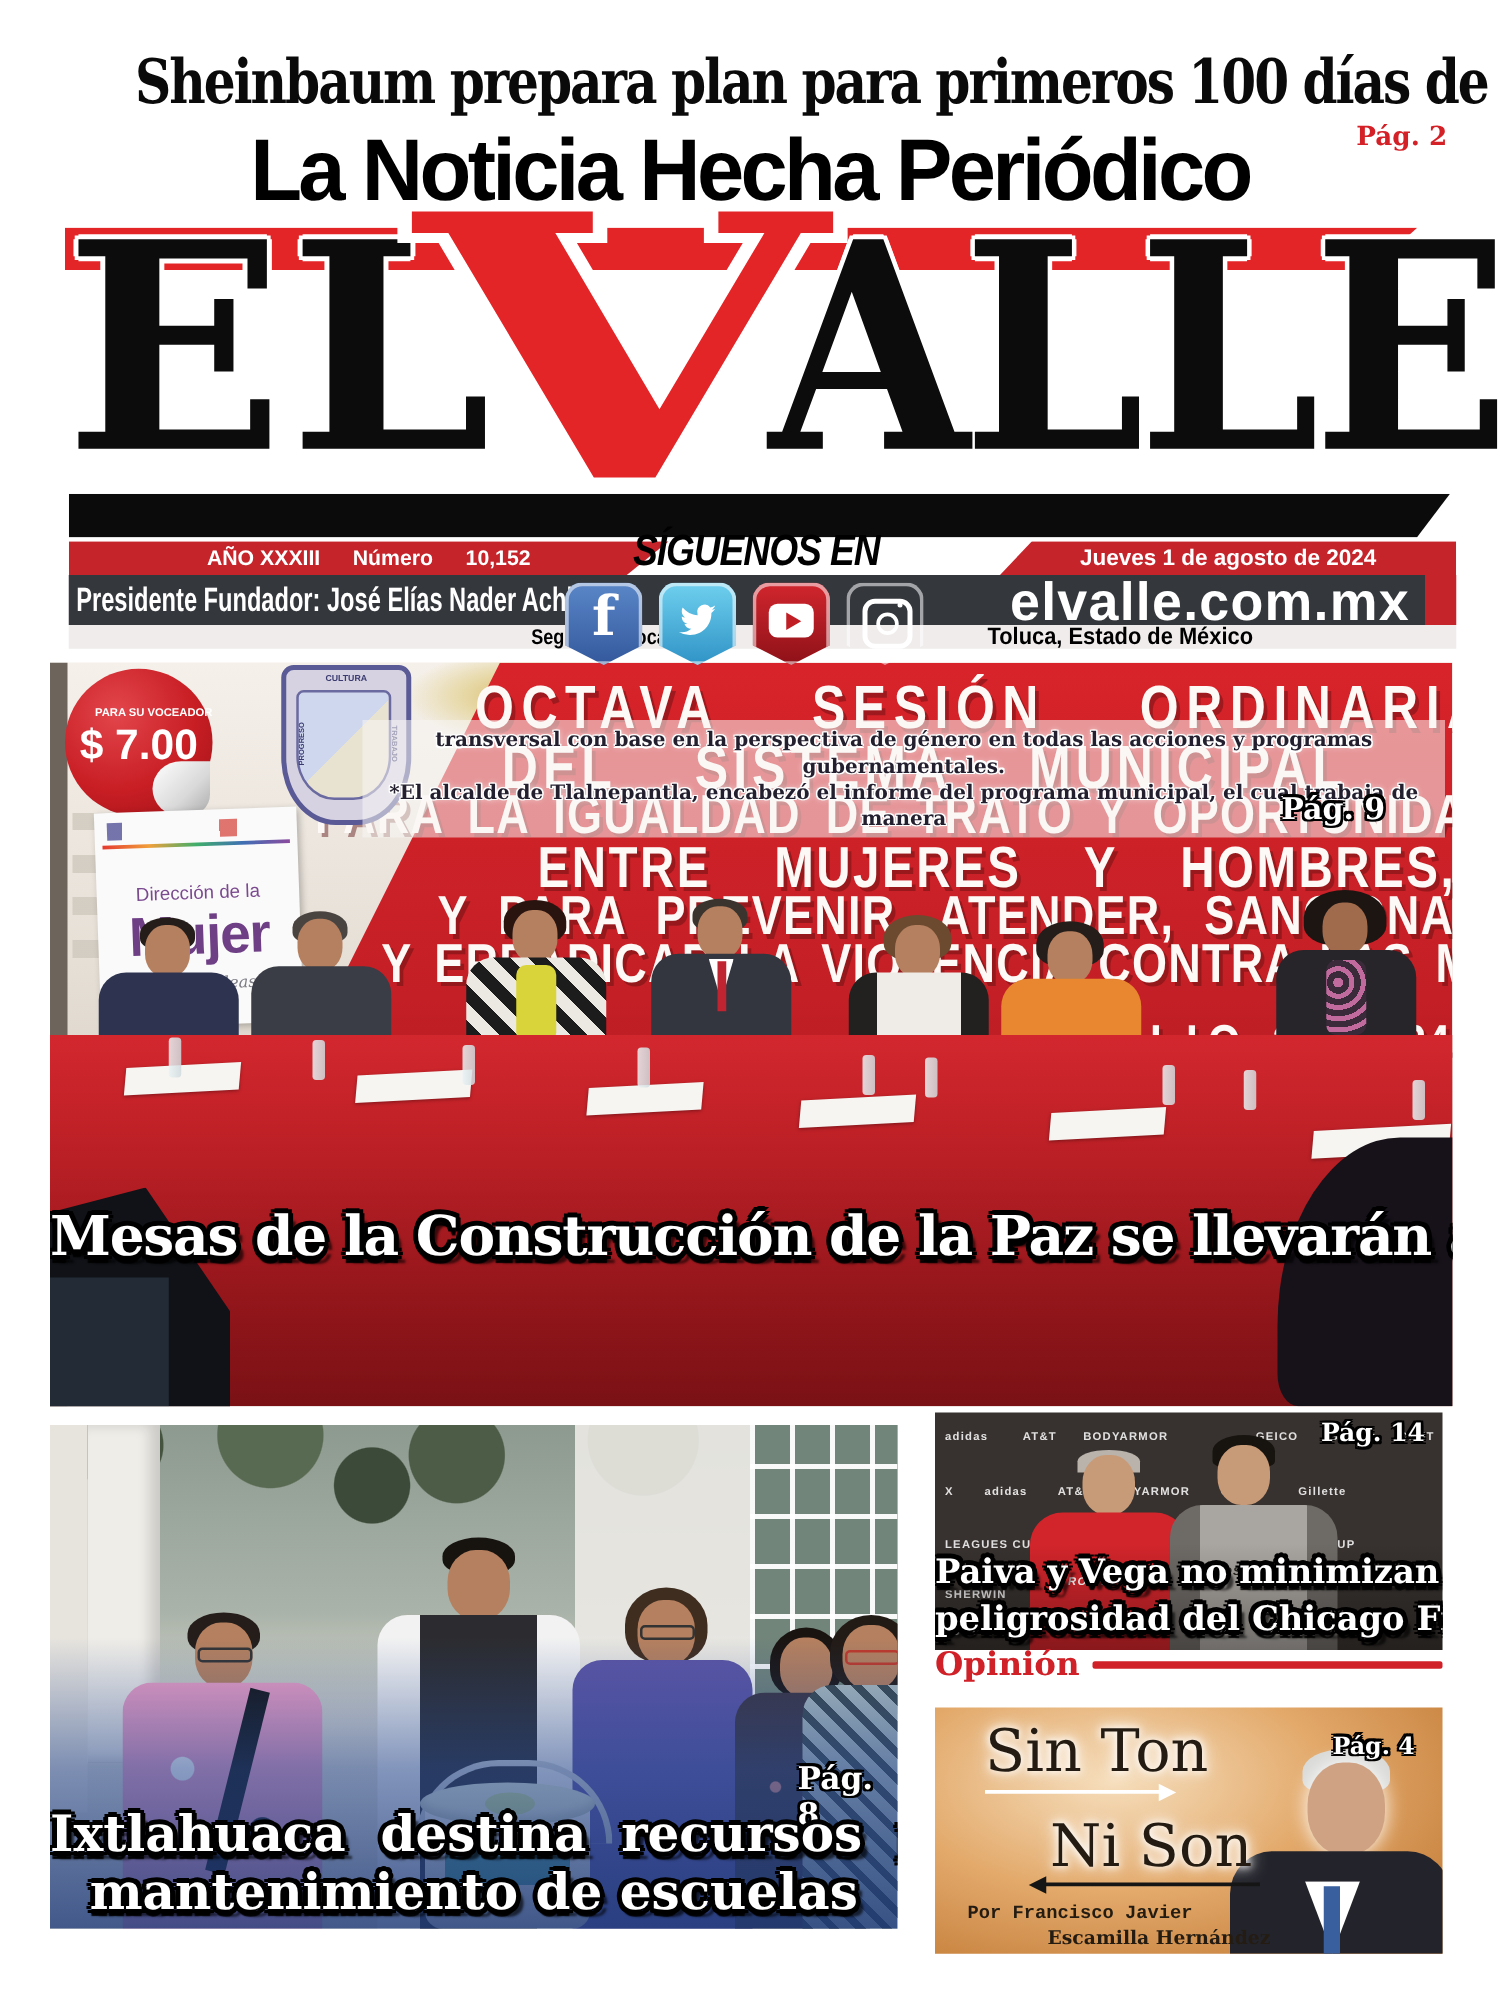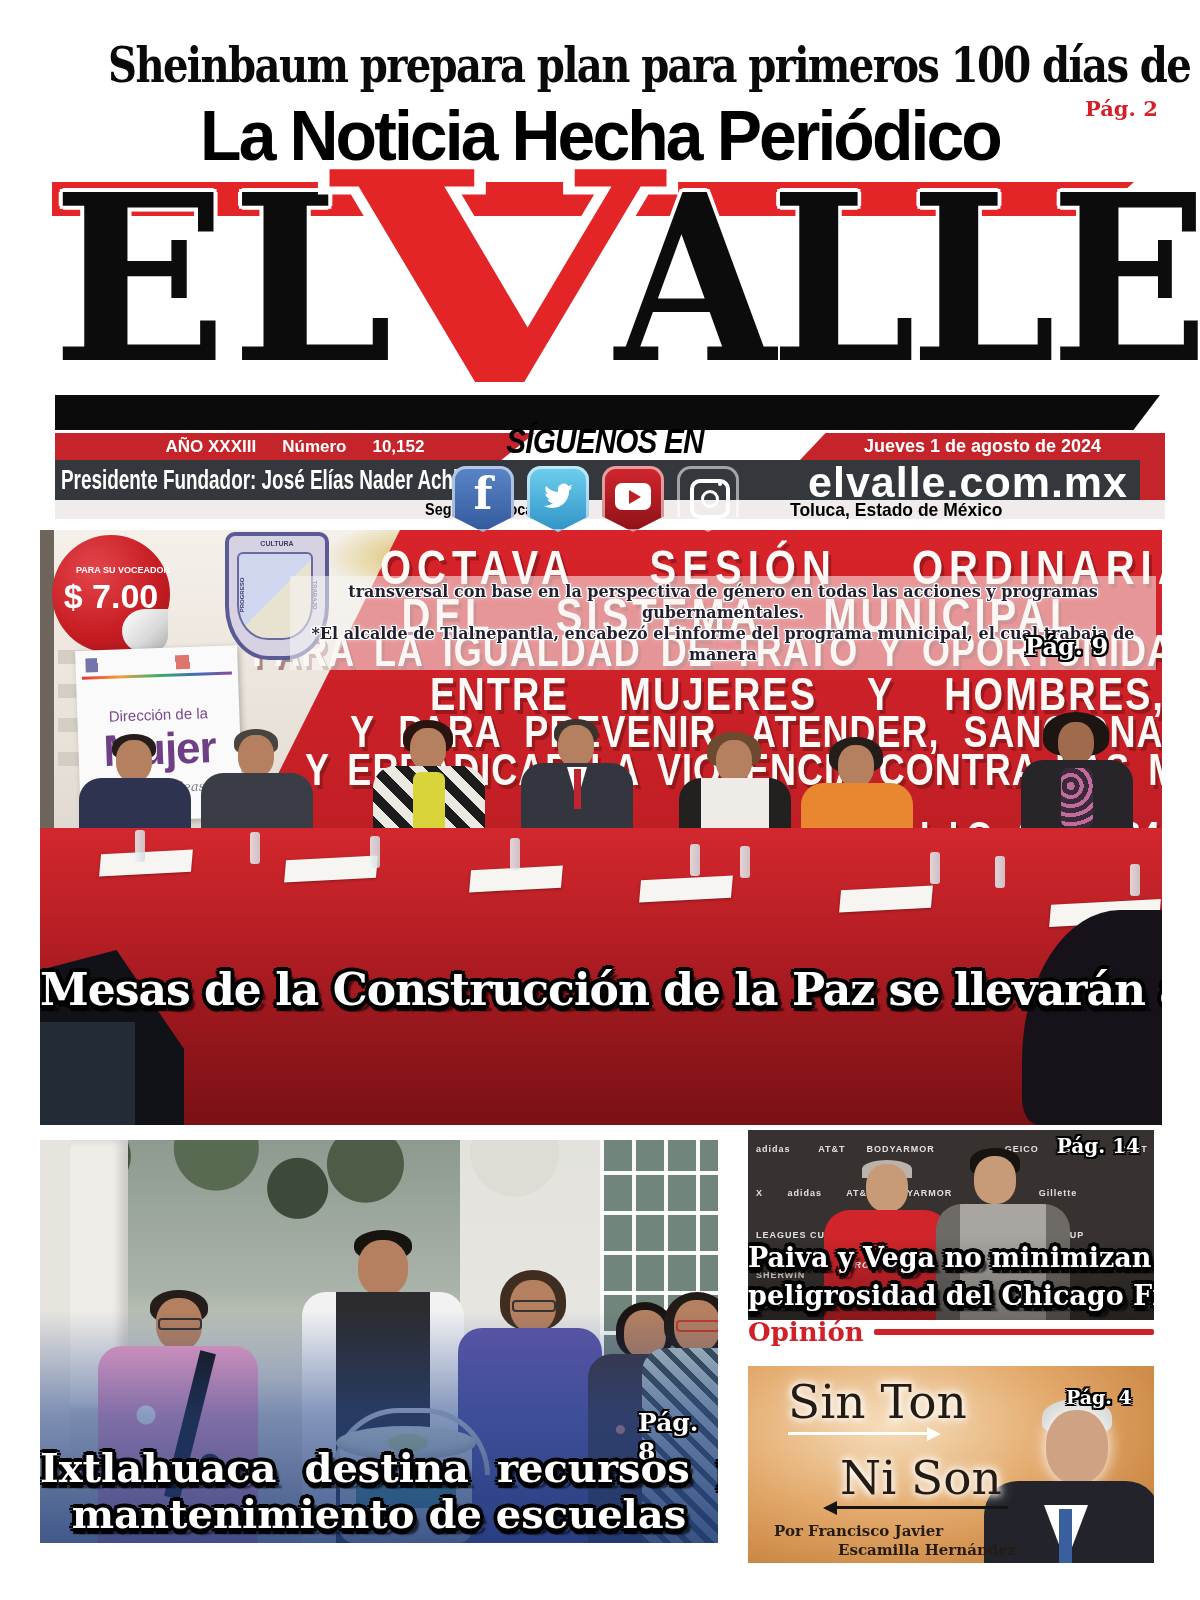--- a/index.html
+++ b/index.html
@@ -233,21 +233,21 @@
   .op-t1{left:40px;top:8px;}
   .op-t2{left:92px;top:84px;}
   .op-arrow-r{position:absolute;left:40px;top:66px;width:140px;height:0;border-top:3px solid #fff;}
   .op-arrow-r::after{content:"";position:absolute;right:-13px;top:-8px;width:0;height:0;
     border-left:14px solid #fff;border-top:7px solid transparent;border-bottom:7px solid transparent;}
   .op-arrow-l{position:absolute;left:88px;top:140px;width:172px;height:0;border-top:3px solid #151515;}
   .op-arrow-l::before{content:"";position:absolute;left:-13px;top:-8px;width:0;height:0;
     border-right:14px solid #151515;border-top:7px solid transparent;border-bottom:7px solid transparent;}
   .op-pag{position:absolute;left:318px;top:20px;font-size:19px;}
   .op-by{position:absolute;font-family:"DejaVu Serif",serif;font-weight:bold;font-size:15px;color:#241c12;white-space:nowrap;}
-  .op-by1{left:26px;top:156px;}
+  .op-by1{left:26px;top:156px;font-family:Liberation Mono, monospace;}
   .op-by2{left:90px;top:175px;}
   .op-man-head{position:absolute;right:46px;top:44px;width:62px;height:74px;background:#cfa283;
     border-radius:46%;box-shadow:0 0 16px #fff;}
   .op-man-hair{position:absolute;right:42px;top:33px;width:70px;height:36px;background:#d9d9d7;
     border-radius:50% 50% 30% 30%;}
   .op-man-suit{position:absolute;right:-6px;bottom:0;width:176px;height:82px;background:#23242b;
     border-radius:34px 34px 0 0;}
   .op-man-shirt{position:absolute;right:66px;bottom:0;width:44px;height:58px;background:#fff;
     clip-path:polygon(0 0,100% 0,50% 100%);}
   .op-man-tie{position:absolute;right:82px;bottom:0;width:13px;height:54px;background:#3a5f9e;}

